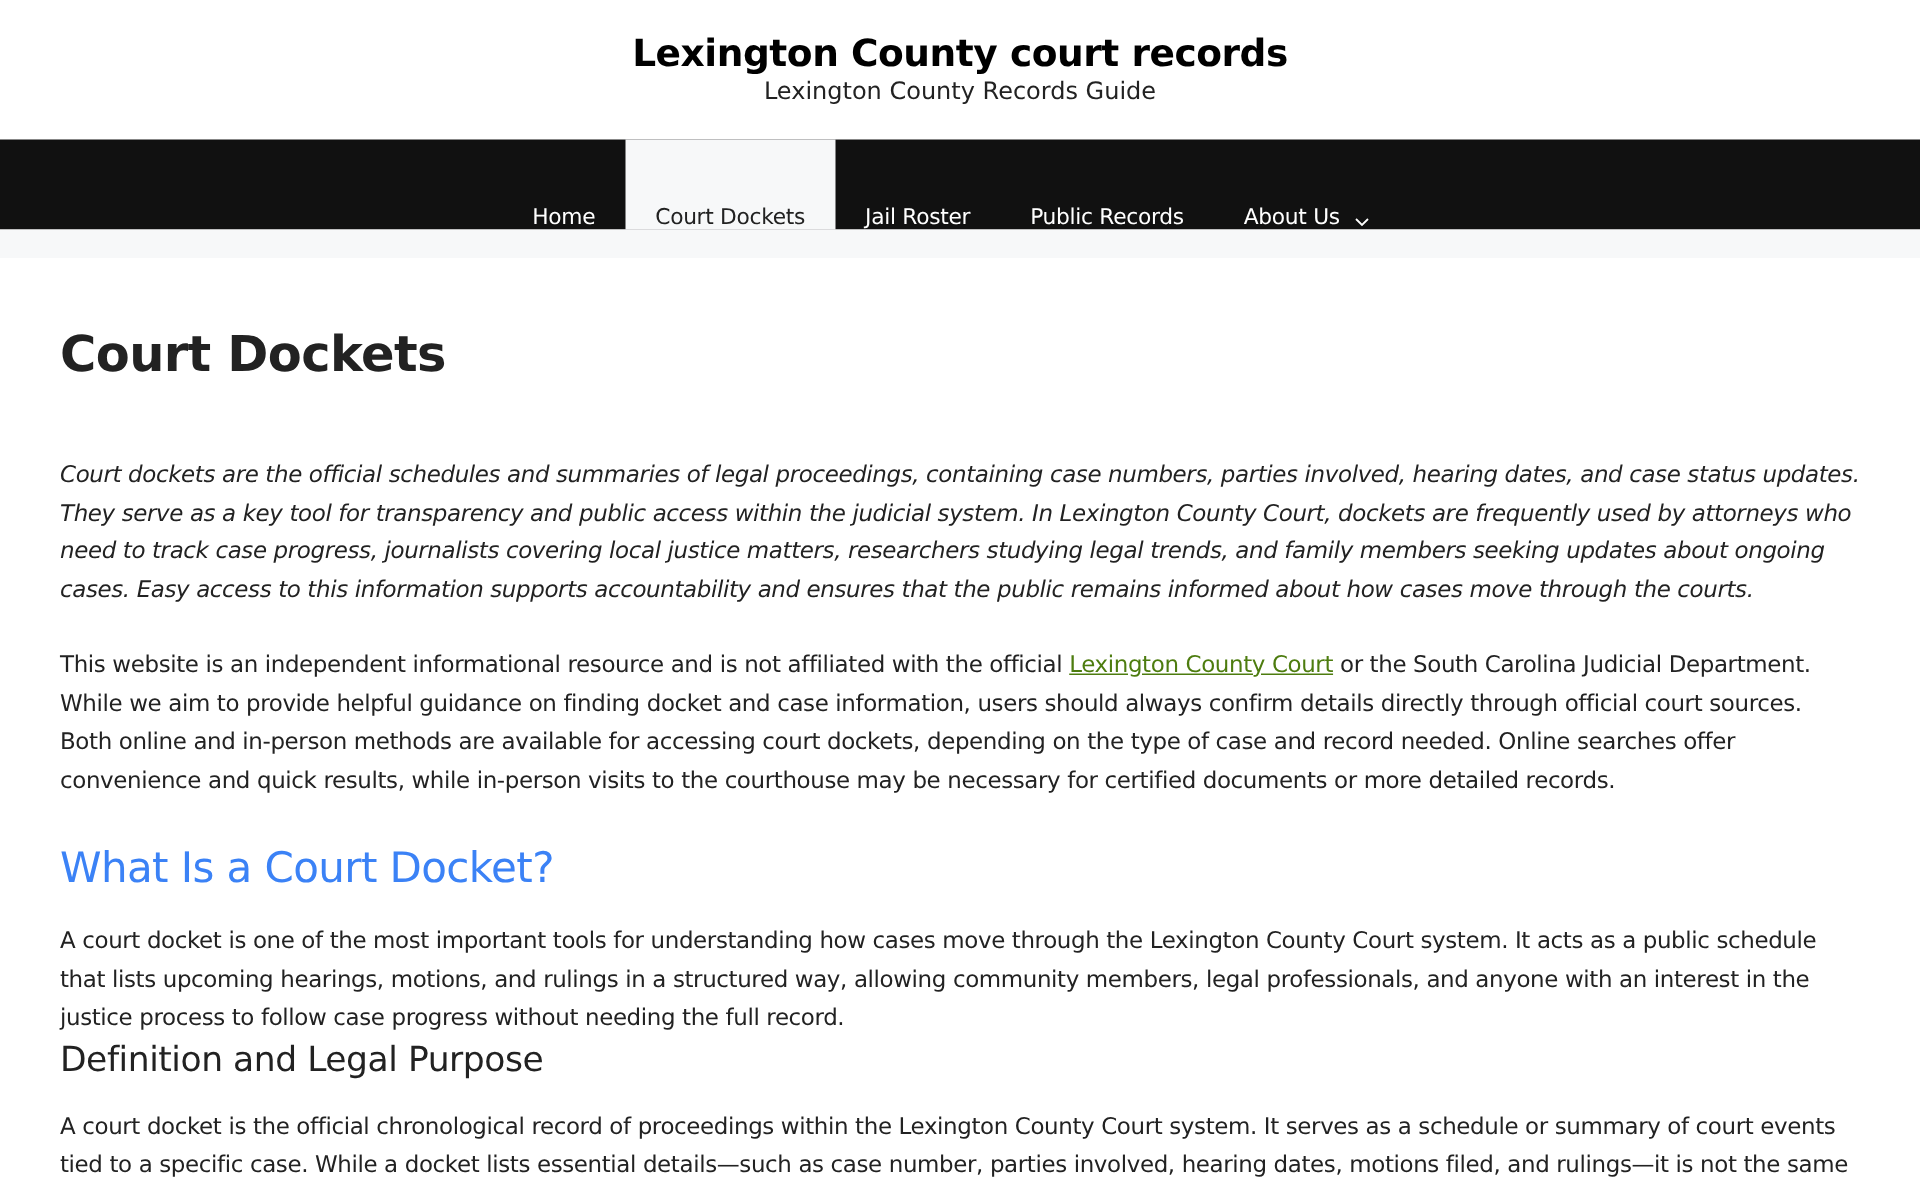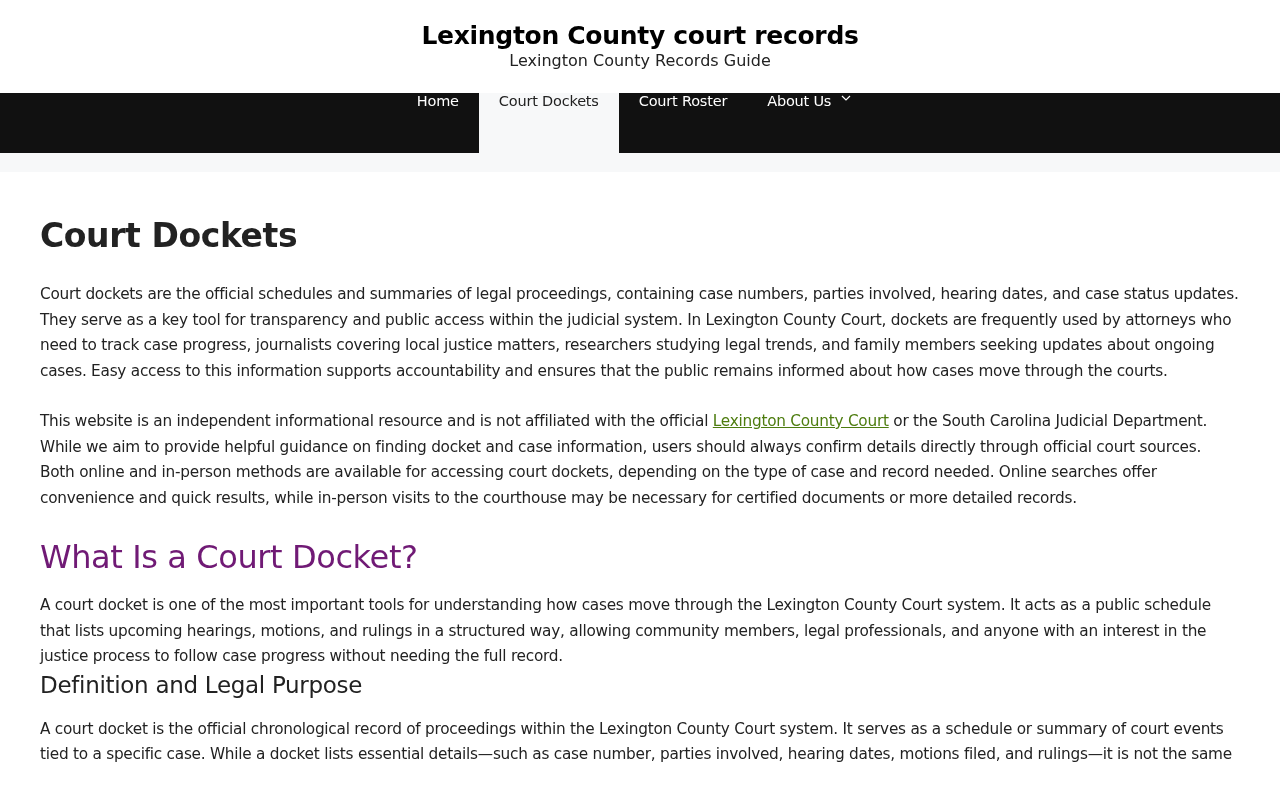--- a/index.html
+++ b/index.html
@@ -5,33 +5,33 @@
   * { box-sizing: border-box; margin: 0; padding: 0; }
   html, body { width: 1280px; height: 800px; overflow: hidden; background: #ffffff; }
   body { font-family: "DejaVu Sans", "Liberation Sans", sans-serif; color: #222222; }
 
   .site-header { height: 93px; text-align: center; padding-top: 20px; background: #ffffff; }
   .site-title { font-family: "DejaVu Sans", sans-serif; font-weight: bold; font-size: 25px; color: #000000; line-height: 32px; letter-spacing: -0.3px; }
   .site-tagline { font-size: 16px; color: #222222; line-height: 18px; margin-top: 0px; }
 
   .main-nav { height: 60px; background: #111111; display: flex; justify-content: center; }
   .nav-list { display: flex; height: 60px; list-style: none; margin-left: -12px; }
-  .nav-item { display: flex; align-items: flex-start; padding: 0 20px; height: 60px; color: #ffffff; font-size: 14.5px; font-family: "DejaVu Sans", sans-serif; cursor: pointer; white-space: nowrap; letter-spacing: -0.2px; }
+  .nav-item { display: flex; align-items: flex-end; padding: 0 20px; height: 60px; color: #ffffff; font-size: 14.5px; font-family: "DejaVu Sans", sans-serif; cursor: pointer; white-space: nowrap; letter-spacing: -0.2px; }
   .nav-item.active { background: #f7f8f9; color: #222222; }
   .nav-item .chev { margin-left: 10px; width: 10px; height: 10px; display: inline-flex; align-items: center; }
 
   .strip { height: 19px; background: #f7f8f9; }
 
   .content { padding: 0 40px; width: 1280px; }
   h1.page-title { font-family: "DejaVu Sans", sans-serif; font-weight: bold; font-size: 33px; line-height: 42px; margin-top: 43px; color: #222222; letter-spacing: -0.4px; }
   p.body { font-size: 15.3px; line-height: 25.5px; color: #222222; letter-spacing: -0.25px; }
-  p.body.p1 { margin-top: 25px; }
+  p.body.p1 { margin-top: 47px; font-style: italic; }
   p.body.p2 { margin-top: 25px; }
   a.inline-link { color: #4d7c0f; text-decoration: underline; }
-  h2.sec { font-family: "DejaVu Sans", sans-serif; font-weight: 500; font-size: 32px; line-height: 36px; margin-top: 28px; color: #701a75; letter-spacing: -0.4px; }
+  h2.sec { font-family: "DejaVu Sans", sans-serif; font-weight: 500; font-size: 28px; line-height: 36px; margin-top: 28px; color: #3b82f6; letter-spacing: -0.4px; }
   p.body.p3 { margin-top: 18px; }
   h3.sub { font-family: "DejaVu Sans", sans-serif; font-weight: normal; font-size: 23px; line-height: 30px; color: #222222; letter-spacing: -0.3px; }
   p.body.p4 { margin-top: 17px; }
 </style>
 </head>
 <body>
 
 <header class="site-header">
   <div class="site-title">Lexington County court records</div>
   <div class="site-tagline">Lexington County Records Guide</div>
@@ -39,21 +39,24 @@
 
 <nav class="main-nav">
   <ul class="nav-list">
     <li class="nav-item">
         <span>Home</span>
       </li>
     <li class="nav-item active">
         <span>Court Dockets</span>
       </li>
     <li class="nav-item">
-        <span>Court Roster</span>
+        <span>Jail Roster</span>
+      </li>
+    <li class="nav-item">
+        <span>Public Records</span>
       </li>
     <li class="nav-item">
       <span>About Us</span>
       <span class="chev">
         <svg width="10" height="6" viewBox="0 0 10 6">
             <path d="M1 1 L5 5 L9 1" stroke="#ffffff" stroke-width="1.2" fill="none"></path>
           </svg>
       </span>
     </li>
   </ul>

